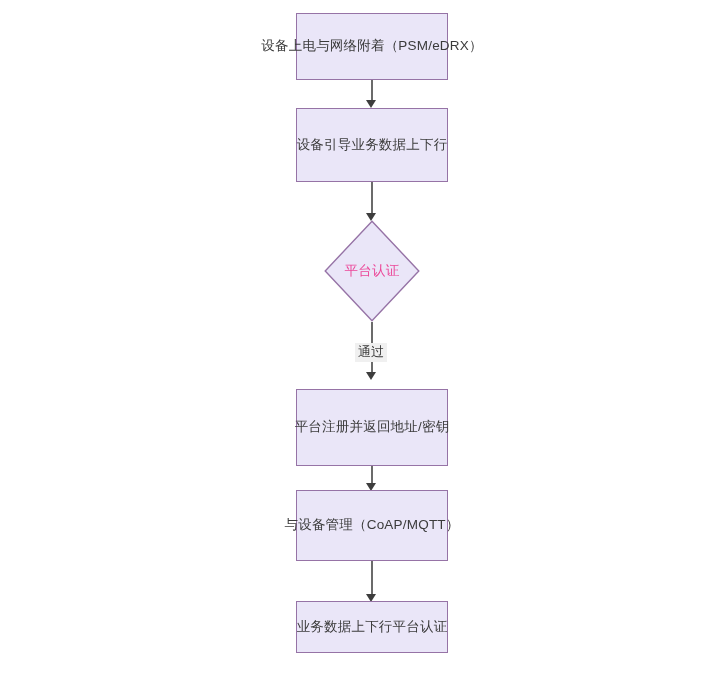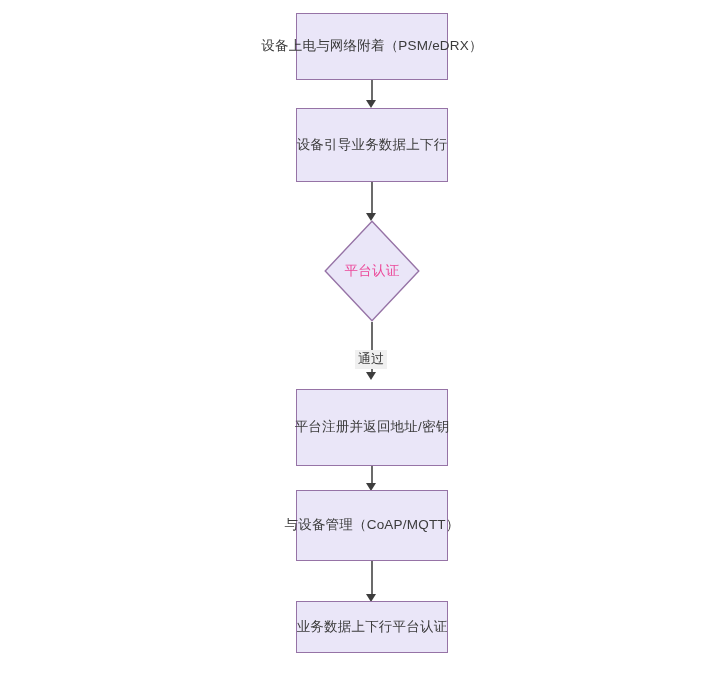--- a/index.html
+++ b/index.html
@@ -128,21 +128,21 @@
     background: #f0f0f0;
     color: #3b3b3b;
     font-size: 13px;
     line-height: 1.3;
     padding: 1px 3px;
     white-space: nowrap;
     z-index: 4;
   }
   #edge-label-pass {
     left: 355px;
-    top: 350px;
+    top: 343px;
   }
 </style>
 </head>
 <body>
 
 <div id="canvas">
 
   <div class="conn" id="conn-1"></div>
   <div class="arrowhead" id="arrow-1"></div>
 

